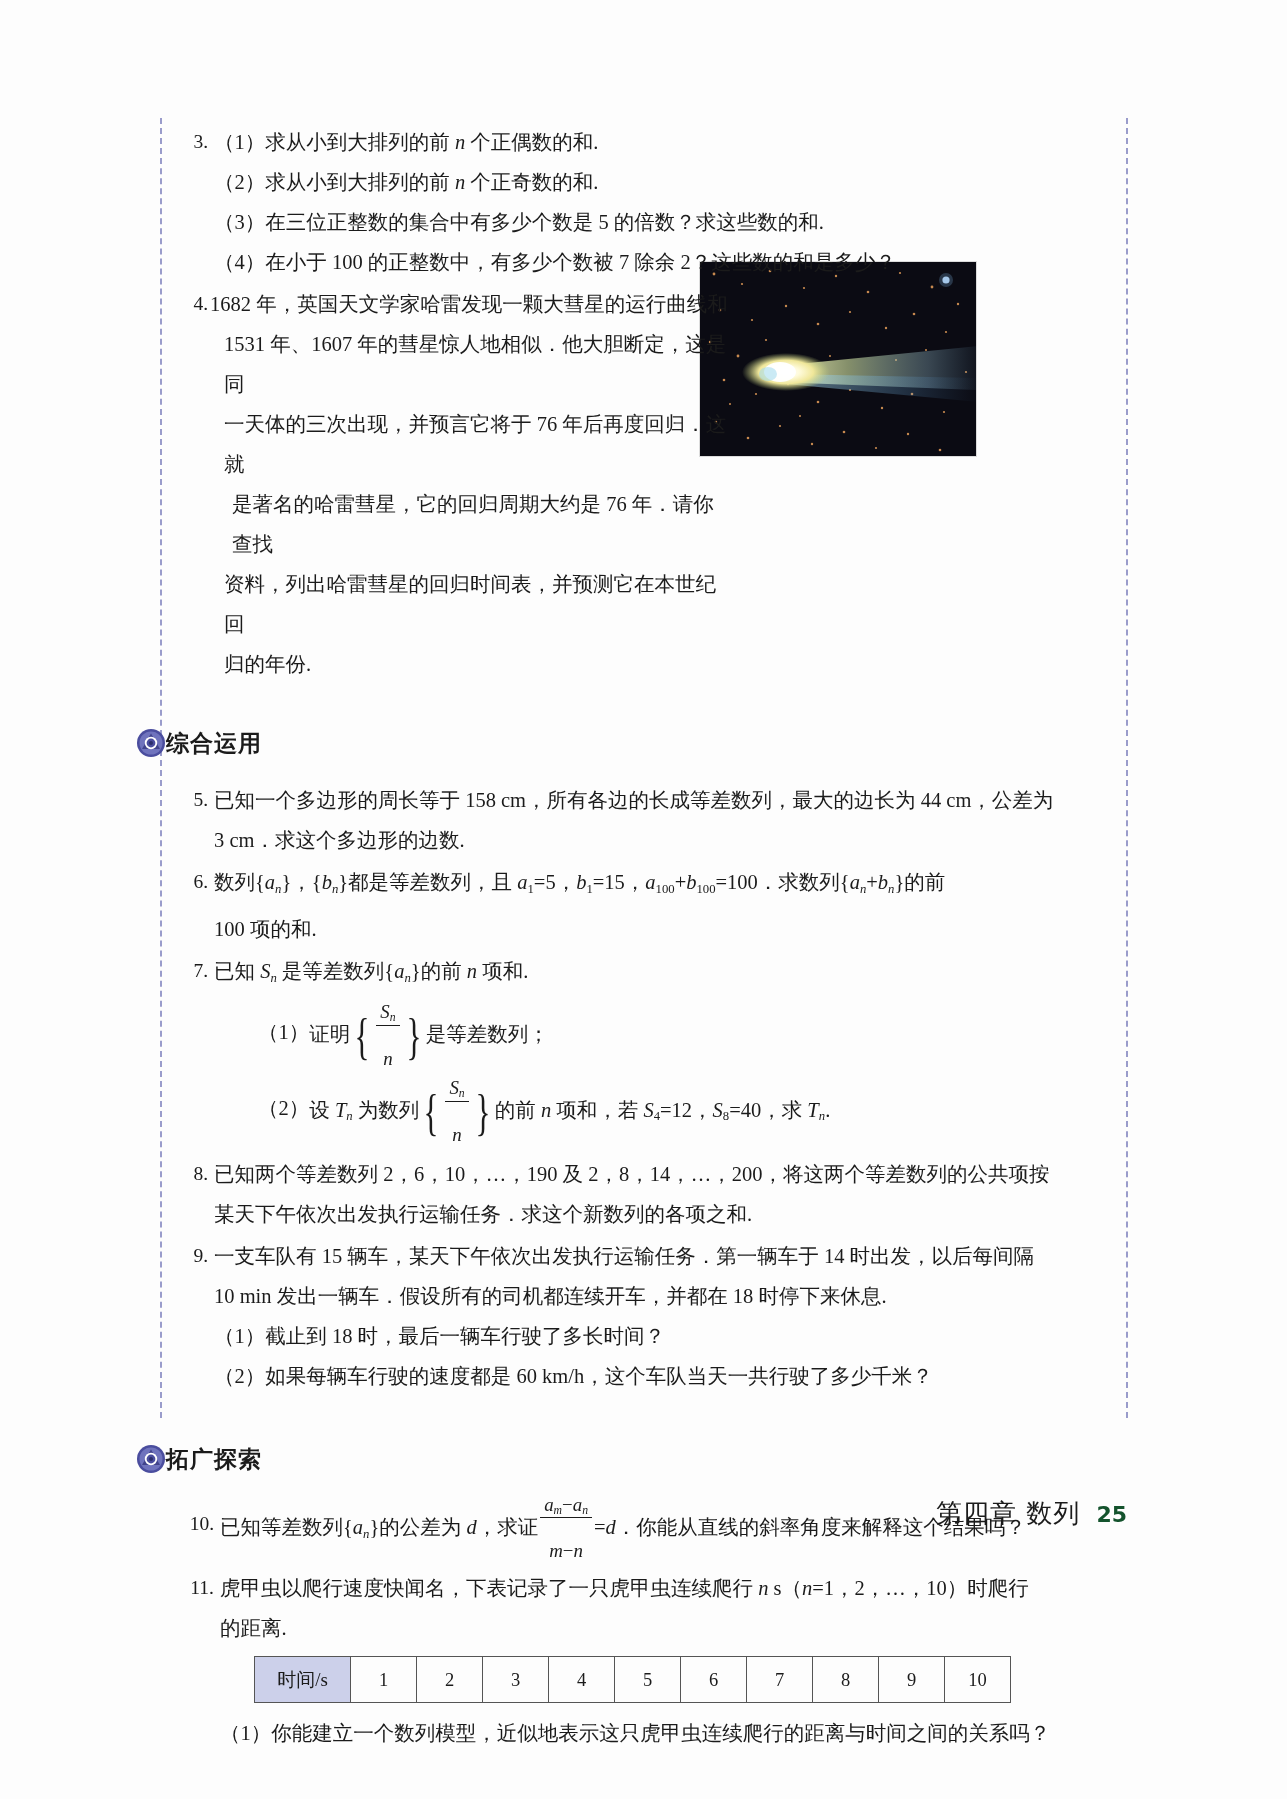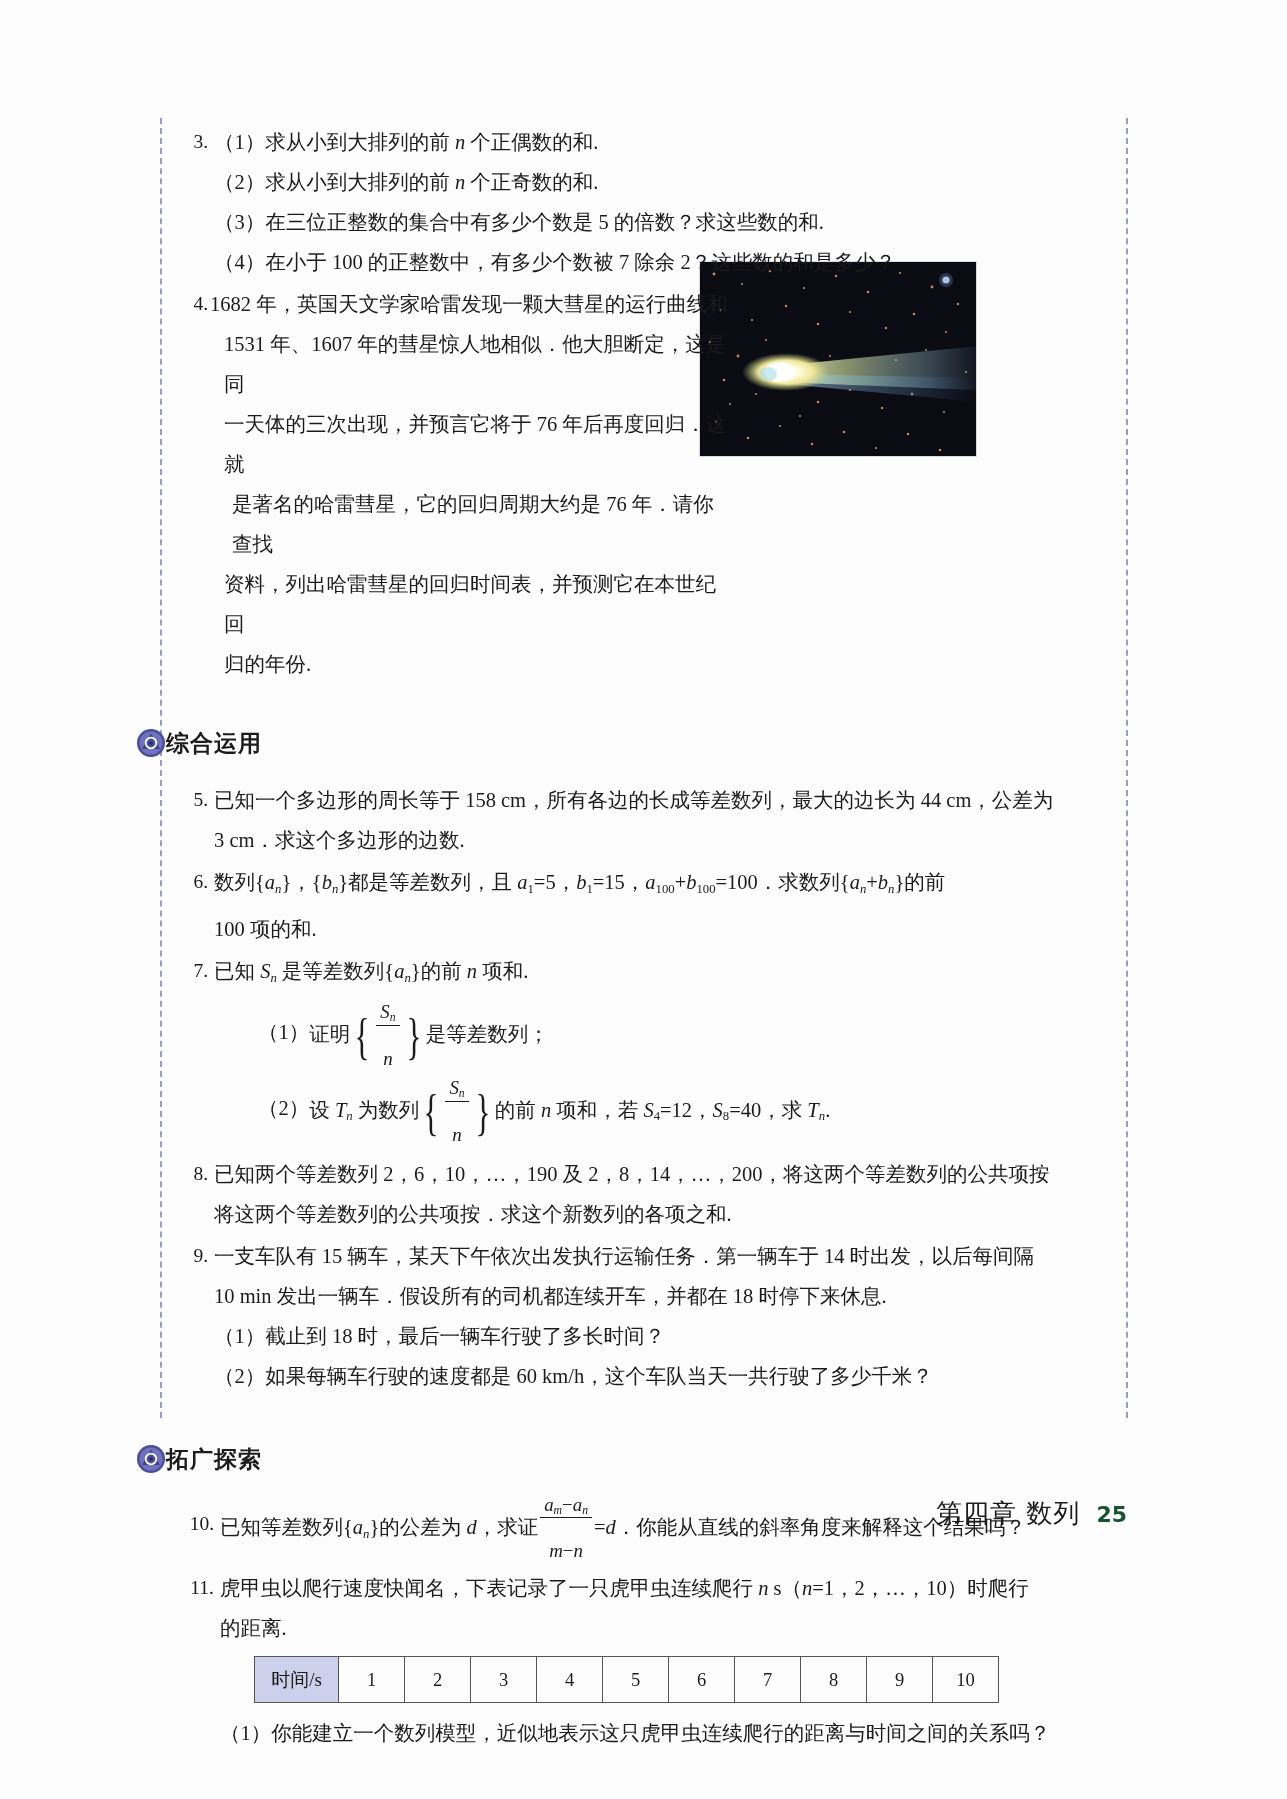--- a/index.html
+++ b/index.html
@@ -147,21 +147,21 @@
   table.data th, table.data td {
     border: 1px solid #555;
     text-align: center;
     font-size: 18.5px;
     font-weight: normal;
     height: 46px;
     padding: 0 6px;
   }
   table.data th.rowhead {
     background: #ccd0ea;
-    width: 84px;
+    width: 96px;
     font-size: 19px;
   }
   table.data td { width: 66px; }
 
   
   .footer {
     position: absolute;
     right: 160px;
     bottom: 268px;
     display: flex;
@@ -352,21 +352,21 @@
                 <span class="brace">}</span>
               </span>的前 <span class="mi">n</span> 项和，若 <span class="mi">S</span><sub>4</sub>=12，<span class="mi">S</span><sub>8</sub>=40，求 <span class="mi">T</span><sub class="mi">n</sub>.</span>
         </div>
       </div>
     </div>
 
     <div class="prob" style="margin-top:8px;">
       <div class="num">8.</div>
       <div class="body">
         <span class="line">已知两个等差数列 2，6，10，…，190 及 2，8，14，…，200，将这两个等差数列的公共项按</span>
-        <span class="line">将这两个等差数列的公共项按．求这个新数列的各项之和.</span>
+        <span class="line">某天下午依次出发执行运输任务．求这个新数列的各项之和.</span>
       </div>
     </div>
 
     <div class="prob">
       <div class="num">9.</div>
       <div class="body">
         <span class="line">一支车队有 15 辆车，某天下午依次出发执行运输任务．第一辆车于 14 时出发，以后每间隔</span>
         <span class="line">10 min 发出一辆车．假设所有的司机都连续开车，并都在 18 时停下来休息.</span>
         <div class="sub" style="margin-left:0;">
           <span class="lbl">（1）</span>

